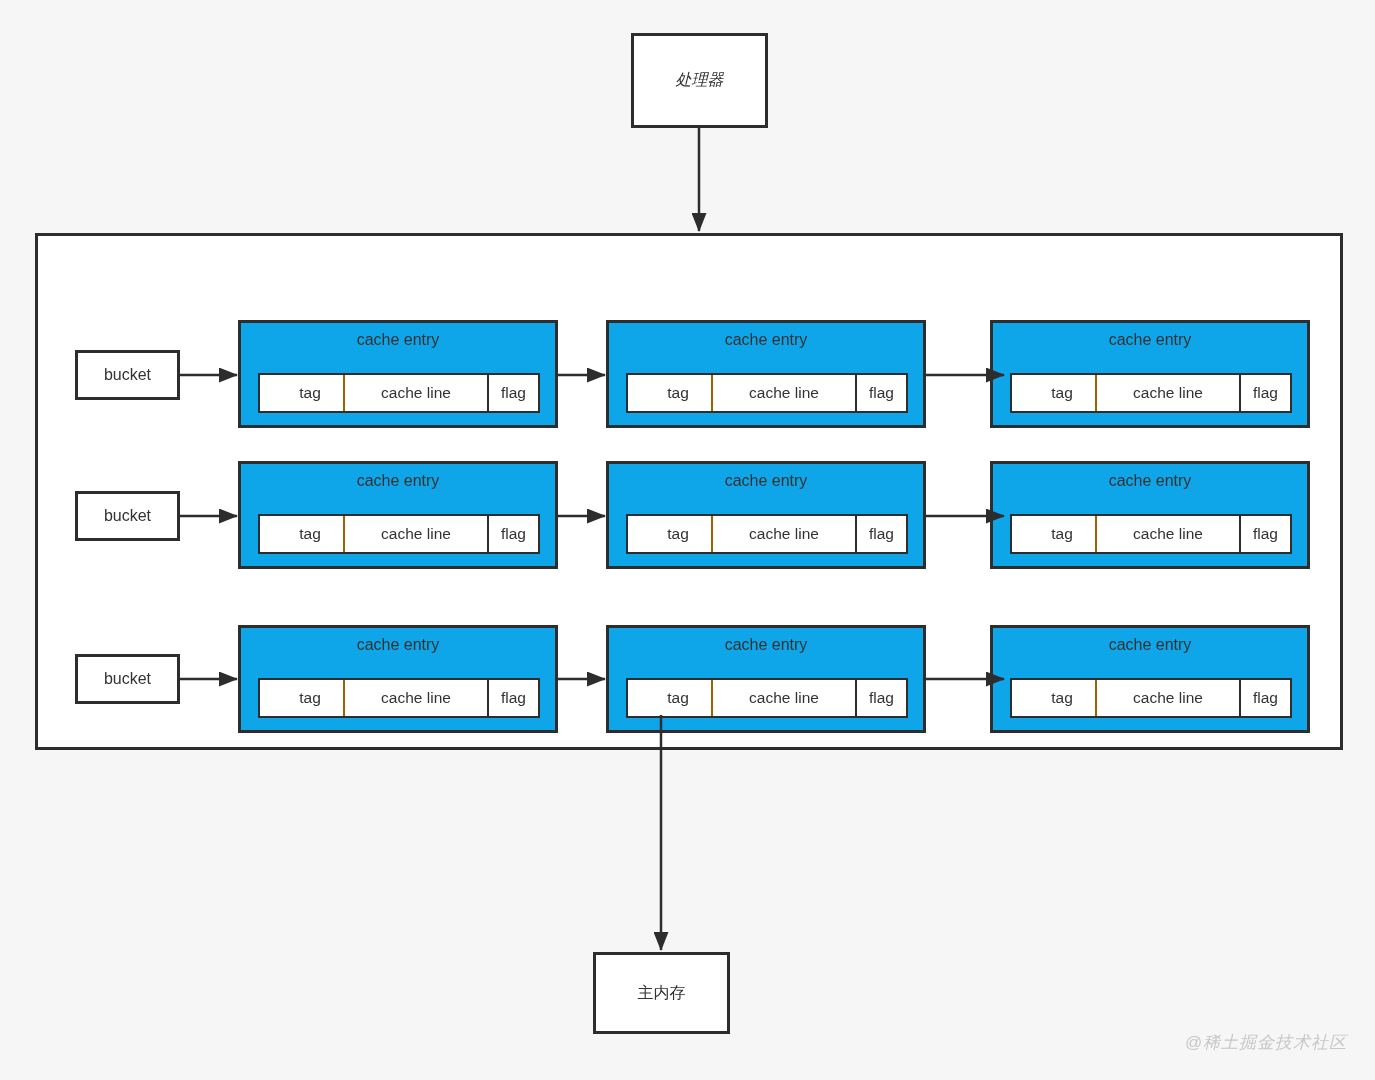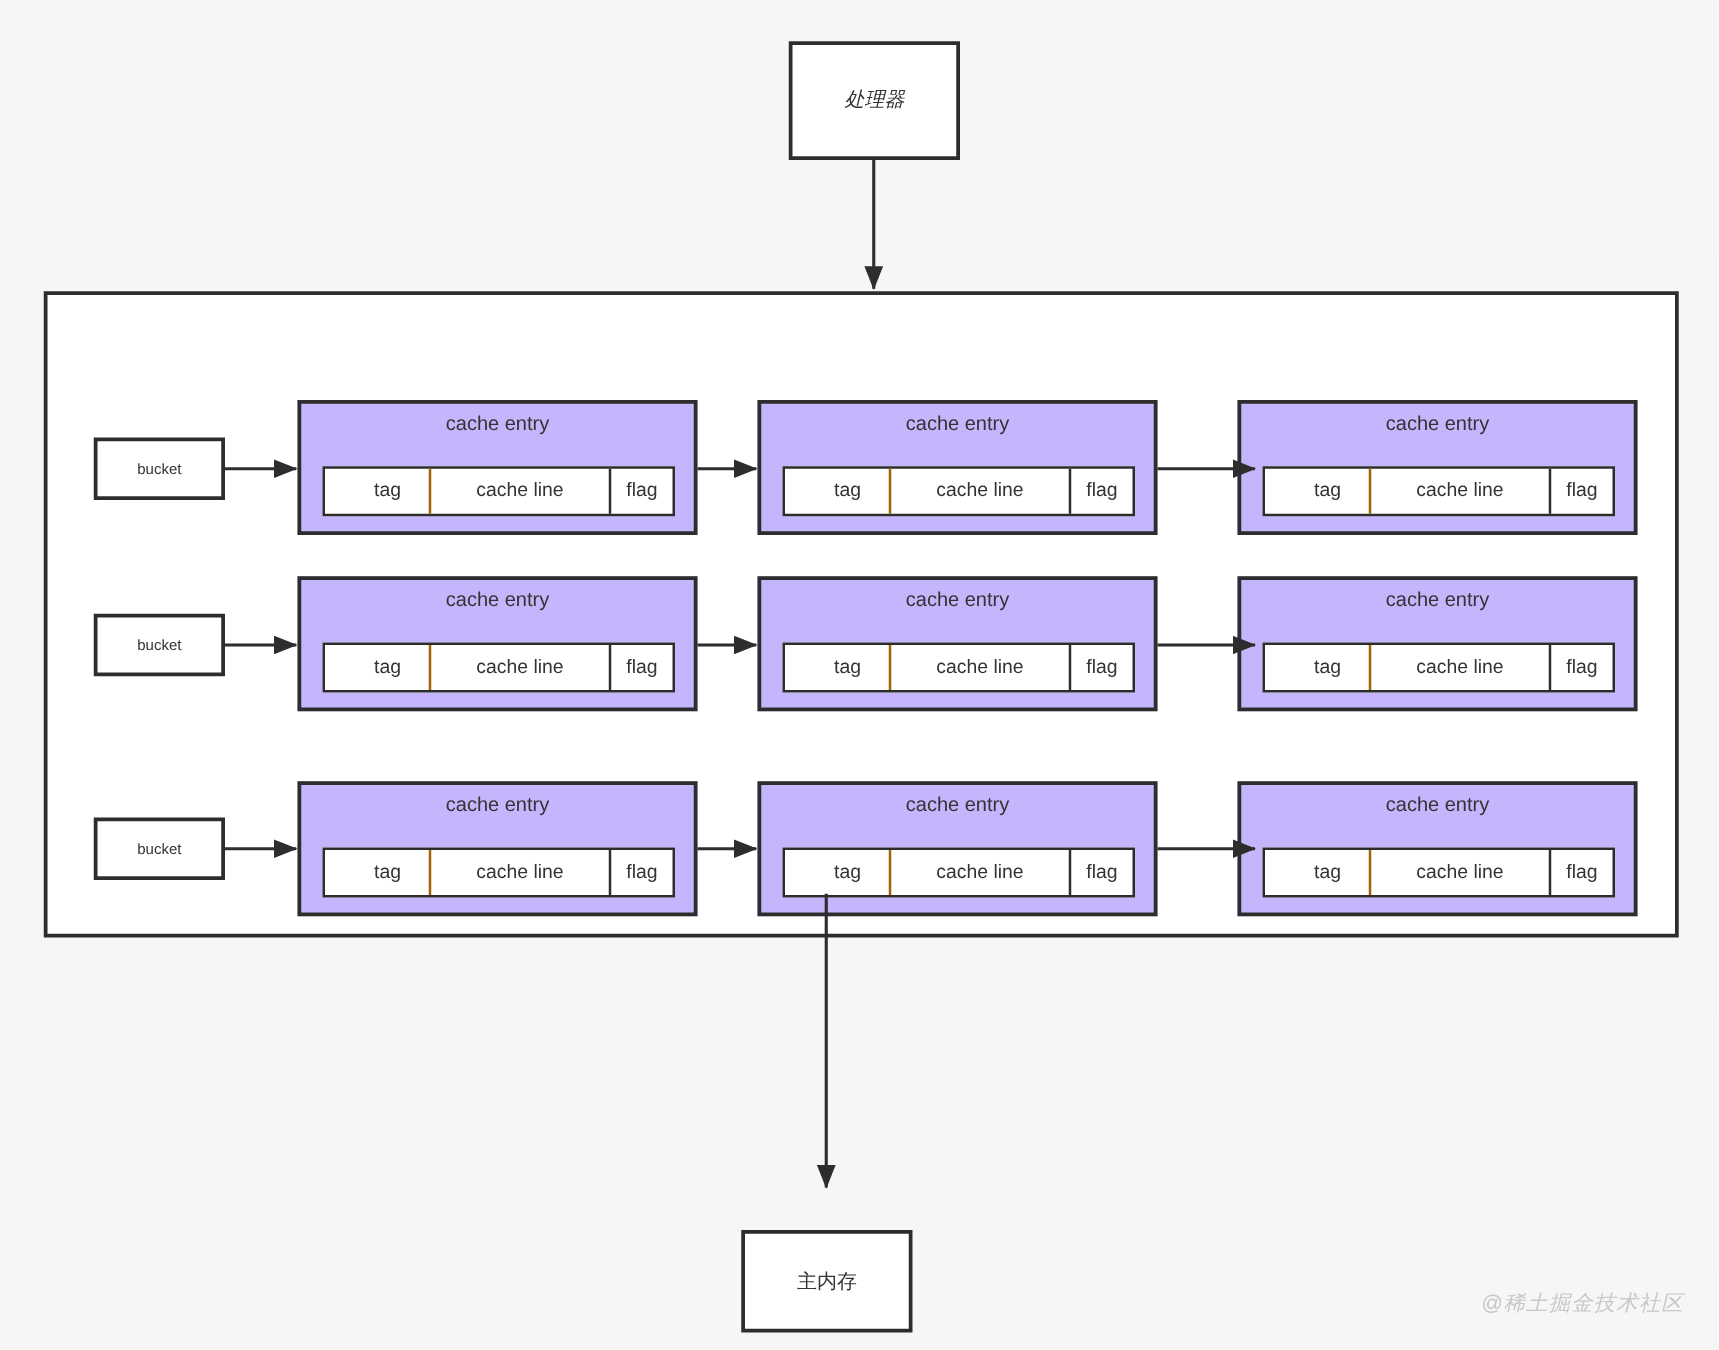--- a/index.html
+++ b/index.html
@@ -22,44 +22,44 @@
   .processor{left:631px;top:33px;width:137px;height:95px;font-style:italic;}
   .bigbox{
     position:absolute;
     left:35px;top:233px;width:1308px;height:517px;
     background:#ffffff;border:3px solid #2d2d2d;box-sizing:border-box;
   }
   .cache-title{
     position:absolute;left:35px;top:253px;width:1308px;
     text-align:center;font-size:16px;color:#333333;
   }
-  .bucket{width:105px;height:50px;left:75px;font-size:12px;}
+  .bucket{width:105px;height:50px;left:75px;font-size:16px;}
   .bucket.r1{top:350px}.bucket.r2{top:491px}.bucket.r3{top:654px}
   .entry{
     position:absolute;width:320px;height:108px;
-    background:#c4b5fd;border:3px solid #2d2d2d;box-sizing:border-box;
+    background:#0ea5e9;border:3px solid #2d2d2d;box-sizing:border-box;
   }
   .entry.c1{left:238px}.entry.c2{left:606px}.entry.c3{left:990px}
   .entry.r1{top:320px}.entry.r2{top:461px}.entry.r3{top:625px}
   .entry-title{
     position:absolute;top:8px;left:0;width:100%;
     text-align:center;font-size:16px;color:#333333;
   }
   .fields{
     position:absolute;left:17px;top:50px;width:282px;height:40px;
     display:flex;border:2px solid #2d2d2d;box-sizing:border-box;background:#ffffff;
   }
   .cell{
     display:flex;align-items:center;justify-content:center;
     font-size:15.5px;box-sizing:border-box;color:#333333;
   }
   .cell.tag{width:66px;margin-left:17px;}
   .cell.line{width:146px;border-left:2px solid #a16207;border-right:2px solid #2d2d2d;}
   .cell.flag{flex:1;}
-  .memory{left:593px;top:952px;width:137px;height:82px;margin-top:32px;}
+  .memory{left:593px;top:952px;width:137px;height:82px;}
   .watermark{
     position:absolute;right:28px;top:1031px;
     font-size:17px;color:#c7c7c7;letter-spacing:1px;font-style:italic;
   }
   .arrows{
     position:absolute;left:0;top:0;width:1375px;height:1080px;
     pointer-events:none;
   }
 </style>
 </head>

